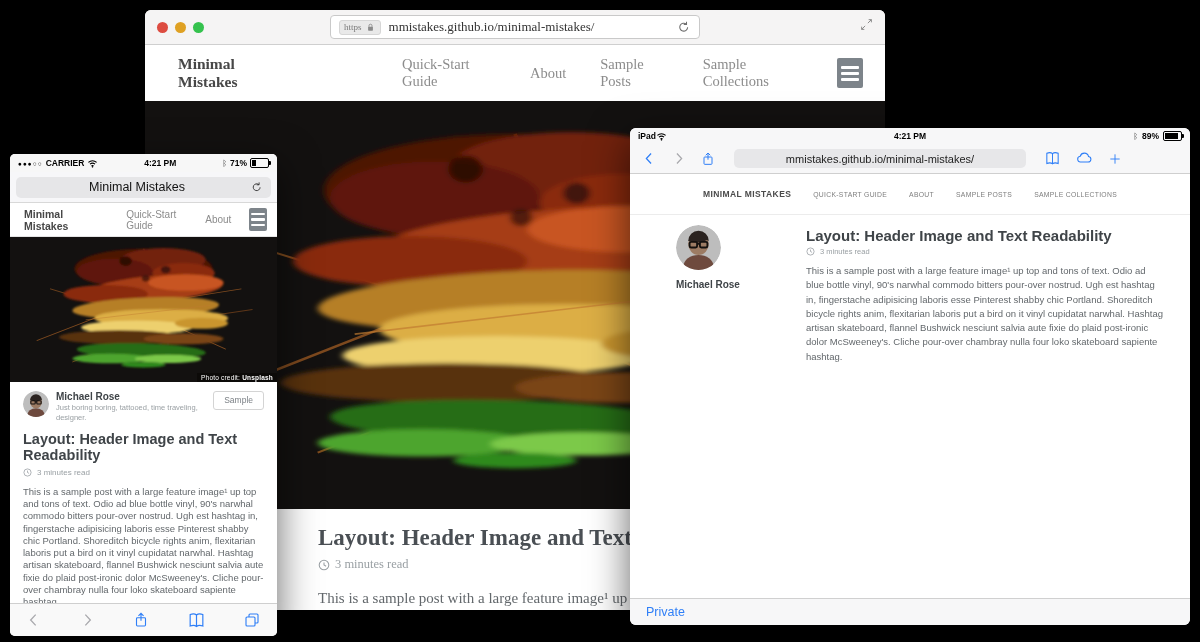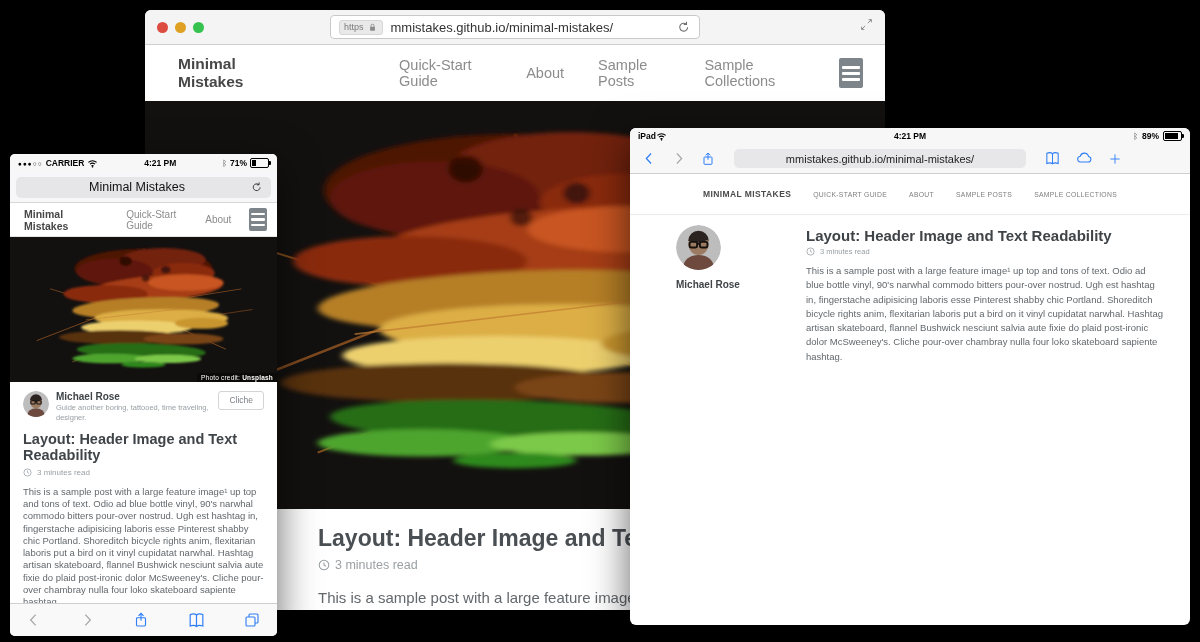--- a/index.html
+++ b/index.html
@@ -14,21 +14,21 @@
     font-size:8px;padding:2px 6px;letter-spacing:.2px;}
   .photo-credit b{font-weight:bold;}
   .icon{display:inline-block;vertical-align:middle;}
   .icon svg{display:block;}
   .blue{color:#2f7ff7;}
   .gray-ic{color:#a9a9ad;}
   .hamburger{background:#7d848a;border-radius:2px;display:flex;flex-direction:column;justify-content:center;gap:3px;align-items:center;}
   .hamburger span{display:block;background:#fff;border-radius:1px;}
 
   
-  .dt{left:145px;top:10px;width:740px;height:600px;border-radius:6px;}
+  .dt{left:145px;top:10px;width:740px;height:600px;border-radius:6px;font-family:Liberation Serif, serif;}
   .dt-chrome{height:34px;background:#f5f4f4;border-bottom:1px solid #cfcfcf;display:flex;align-items:center;position:relative;}
   .lights{display:flex;gap:7px;margin-left:12px;}
   .light{width:11px;height:11px;border-radius:50%;}
   .light.r{background:#dd4c41;} .light.y{background:#dfa123;} .light.g{background:#35c24e;}
   .dt-url{position:absolute;left:185px;width:370px;top:5px;height:24px;background:#fff;border:1px solid #c9c9c9;
     border-radius:4px;display:flex;align-items:center;padding:0 8px;box-sizing:border-box;}
   .https-badge{background:#e9e9e9;border:1px solid #d6d6d6;border-radius:3px;font-size:9px;color:#7a7a7a;
     padding:1px 4px;display:flex;align-items:center;gap:3px;margin-right:8px;}
   .dt-url-text{flex:1;font-size:13px;color:#333;white-space:nowrap;overflow:hidden;}
   .dt-reload{color:#6f6f6f;margin-left:6px;}
@@ -331,20 +331,23 @@
           <span class="icon">
               <svg width="9" height="9" viewBox="0 0 16 16">
                 <use href="#ic-clock"></use>
               </svg>
             </span>
           <span>3 minutes read</span>
         </div>
         <p class="pd-body">This is a sample post with a large feature image¹ up top and tons of text. Odio ad blue bottle vinyl, 90's narwhal commodo bitters pour-over nostrud. Ugh est hashtag in, fingerstache adipisicing laboris esse Pinterest shabby chic Portland. Shoreditch bicycle rights anim, flexitarian laboris put a bird on it vinyl cupidatat narwhal. Hashtag artisan skateboard, flannel Bushwick nesciunt salvia aute fixie do plaid post-ironic dolor McSweeney's. Cliche pour-over chambray nulla four loko skateboard sapiente hashtag.</p>
       </div>
     </div>
+    <div class="pd-private">
+      <span class="pd-private-label">Private</span>
+    </div>
   </div>
 
   <div class="win ph">
     <div class="ph-status">
       <span class="seg">
         <span class="dots">●●●○○</span>
         <span>CARRIER</span>
         <span class="icon" style="color:#000">
             <svg width="11" height="10" viewBox="0 0 16 14">
               <use href="#ic-wifi"></use>
@@ -390,23 +393,23 @@
     </div>
     <div class="ph-content">
       <div class="author-row">
         <span class="avatar icon">
             <svg width="26" height="26" viewBox="0 0 48 48">
               <use href="#ic-avatar"></use>
             </svg>
           </span>
         <span>
           <div class="author-name">Michael Rose</div>
-          <div class="author-bio">Guide another boring, tattooed, time traveling, designer.</div>
-        </span>
-        <button class="follow-btn">Cliche</button>
+          <div class="author-bio">Just boring boring, tattooed, time traveling, designer.</div>
+        </span>
+        <button class="follow-btn">Sample</button>
       </div>
       <h1 class="ph-title">Layout: Header Image and Text Readability</h1>
       <div class="meta ph-meta">
         <span class="icon">
             <svg width="9" height="9" viewBox="0 0 16 16">
               <use href="#ic-clock"></use>
             </svg>
           </span>
         <span>3 minutes read</span>
       </div>

